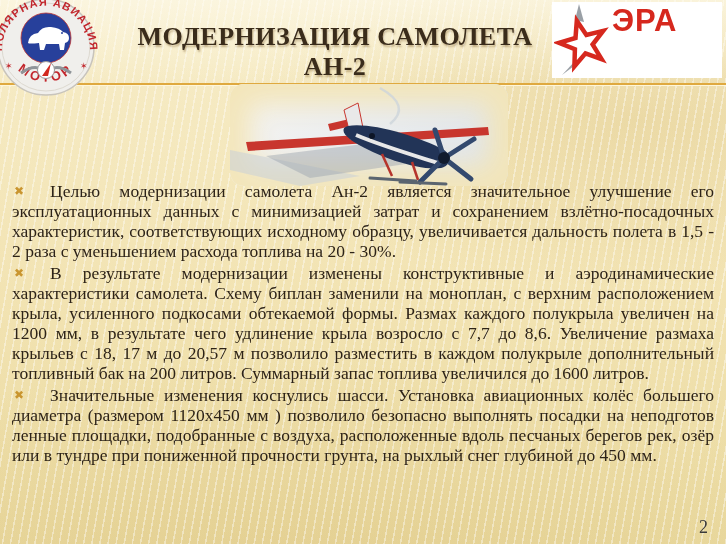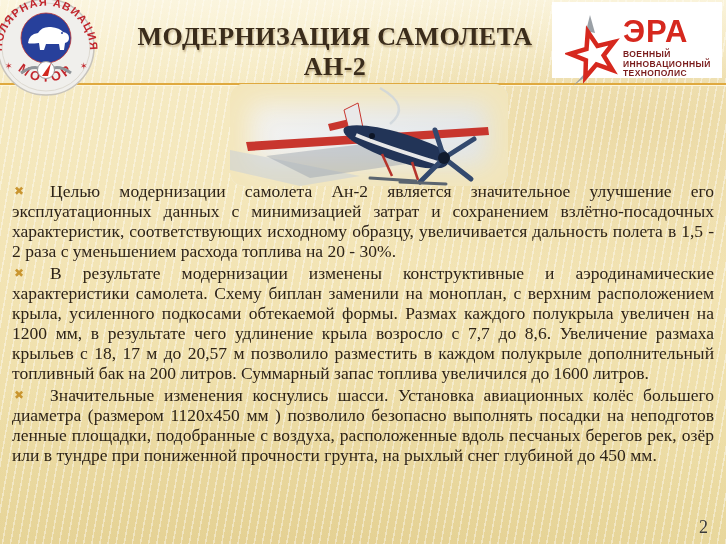--- a/index.html
+++ b/index.html
@@ -21,21 +21,21 @@
     position:absolute;left:110px;top:22px;width:450px;
     font-size:26px;font-weight:bold;letter-spacing:0.5px;color:#3a2c1b;
     text-shadow:1px 2px 2px rgba(130,100,50,0.45);
     font-family:"Liberation Serif", serif;
     text-align:center;
   }
   
   .logo-left{position:absolute;left:-6px;top:-3px;width:104px;height:104px;}
   
   .logo-right{position:absolute;left:552px;top:2px;width:170px;height:76px;
-    background:#ffffff;display:flex;align-items:flex-start;padding:11px;box-sizing:border-box;}
+    background:#ffffff;display:flex;align-items:flex-start;padding:0;box-sizing:border-box;}
   .era-star{flex:0 0 58px;height:72px;margin:2px 0 0 2px;}
   .era-text{display:flex;flex-direction:column;margin-top:4px;font-family:"Liberation Sans", sans-serif;}
   .era-brand{font-size:31px;line-height:30px;font-weight:bold;color:#d6281e;letter-spacing:1px;}
   .era-tagline{margin-top:3px;font-size:8.5px;line-height:9.5px;font-weight:bold;color:#7a1c1c;letter-spacing:0.4px;}
   
   .photo{
     position:absolute;left:230px;top:84px;width:278px;height:102px;border-radius:14px;
     background:linear-gradient(115deg,#f6f4ef 0%,#eceef0 40%,#dfe4e9 100%);
     box-shadow:inset 0 0 26px 20px rgba(243,229,184,0.96);
   }
@@ -95,25 +95,20 @@
   </div>
 
   <div class="logo-right">
     <svg class="era-star" viewBox="0 0 58 72">
       <polygon points="25,0 30,18 21,16" fill="#9aa0a6"></polygon>
       <polygon points="20,62 8,71 22,56" fill="#9aa0a6"></polygon>
       <polygon points="22.8,16.8 32.4,31.0 49.1,26.9 38.6,40.5 47.6,55.1 31.5,49.3 20.4,62.4 20.9,45.2 5.0,38.8 21.5,34.0" fill="#ffffff" stroke="#d6281e" stroke-width="4.5" stroke-linejoin="miter"></polygon>
     </svg>
     <div class="era-text">
       <div class="era-brand">ЭРА</div>
-      <div class="era-tagline">
-        <div>ВОЕННЫЙ</div>
-        <div>ИННОВАЦИОННЫЙ</div>
-        <div>ТЕХНОПОЛИС</div>
-      </div>
     </div>
   </div>
 
   <div class="photo">
     <svg width="278" height="102" viewBox="0 0 278 102">
 
       <polygon points="0,66 130,92 70,102 0,86" fill="#c9cfd7" opacity="0.55"></polygon>
       <path d="M150,4 q32,18 10,36" stroke="#cdd4db" stroke-width="2.5" fill="none" opacity="0.8"></path>
 
       <polygon points="36,72 150,58 176,80 80,94" fill="#98a1ac" opacity="0.45"></polygon>

